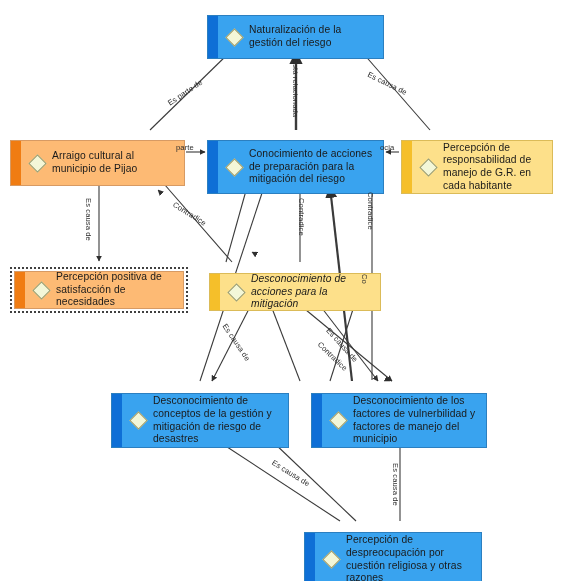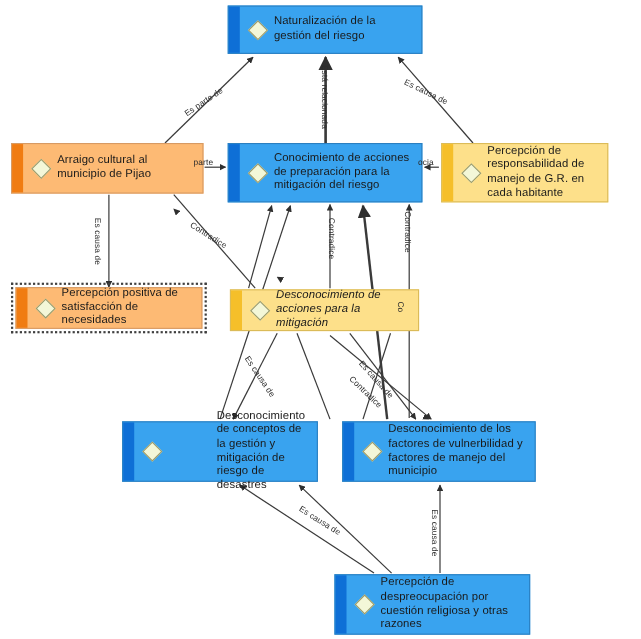--- a/index.html
+++ b/index.html
@@ -24,20 +24,21 @@
     pointer-events: none;
   }
   .node {
     position: absolute;
     box-sizing: border-box;
     display: flex;
     align-items: center;
     padding: 4px 6px 4px 0;
     border: 1px solid #6f8aa8;
     z-index: 5;
+    margin-top: 10px;
   }
   .node .bar {
     position: absolute;
     left: 0;
     top: 0;
     bottom: 0;
     width: 10px;
   }
   .node .diamond {
     width: 11px;
@@ -164,21 +165,21 @@
     <span class="diamond"></span>
     <span class="label">Percepción positiva de satisfacción de necesidades</span>
   </div>
 
   <div class="node yellow" style="left:209px; top:263px; width:172px; height:38px;font-style:italic;">
     <span class="bar"></span>
     <span class="diamond"></span>
     <span class="label">Desconocimiento de acciones para la mitigación</span>
   </div>
 
-  <div class="node blue" style="left:111px; top:383px; width:178px; height:55px;gap:44px;">
+  <div class="node blue" style="left:111px; top:383px; width:178px; height:55px;">
     <span class="bar"></span>
     <span class="diamond"></span>
     <span class="label">Desconocimiento de conceptos de la gestión y mitigación de riesgo de desastres</span>
   </div>
 
   <div class="node blue" style="left:311px; top:383px; width:176px; height:55px;">
     <span class="bar"></span>
     <span class="diamond"></span>
     <span class="label">Desconocimiento de los factores de vulnerbilidad y factores de manejo del municipio</span>
   </div>

